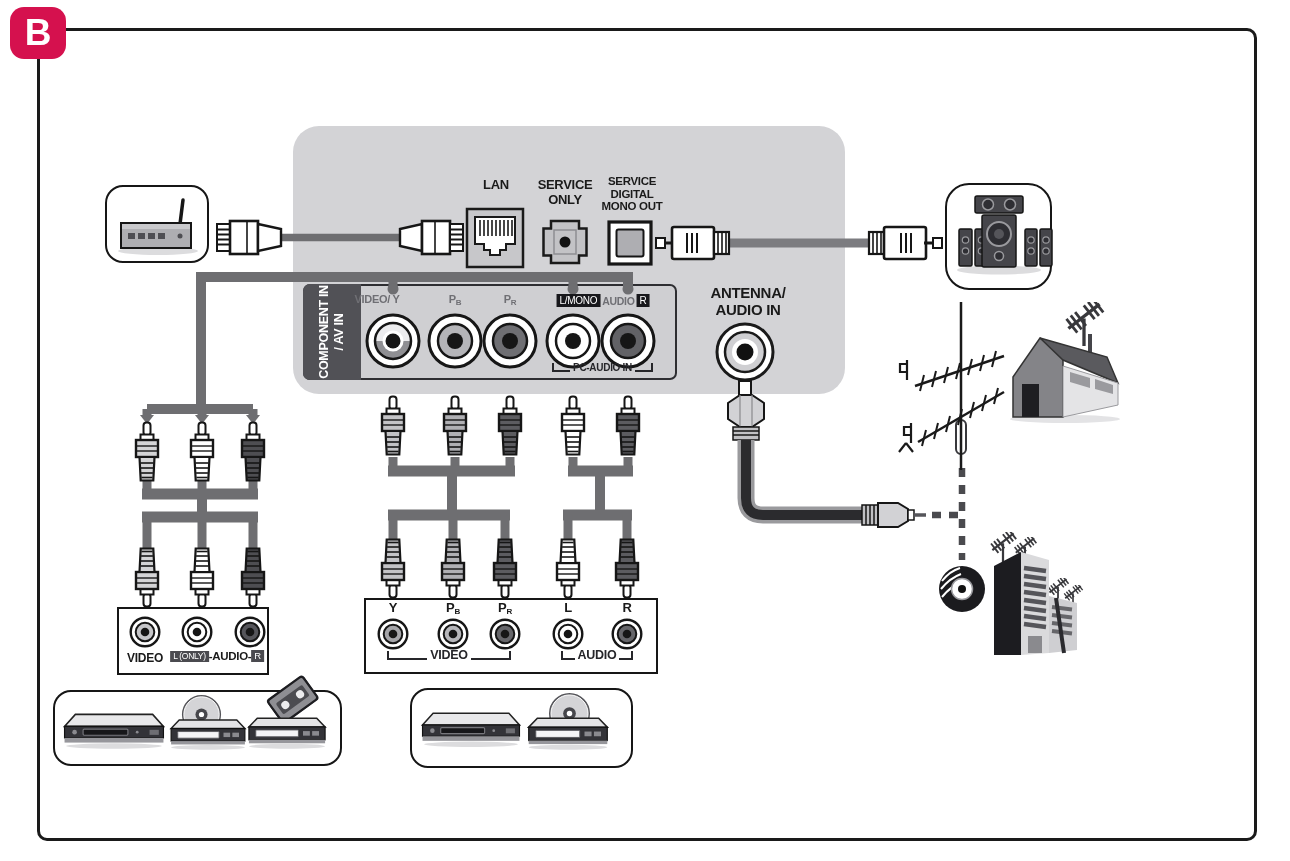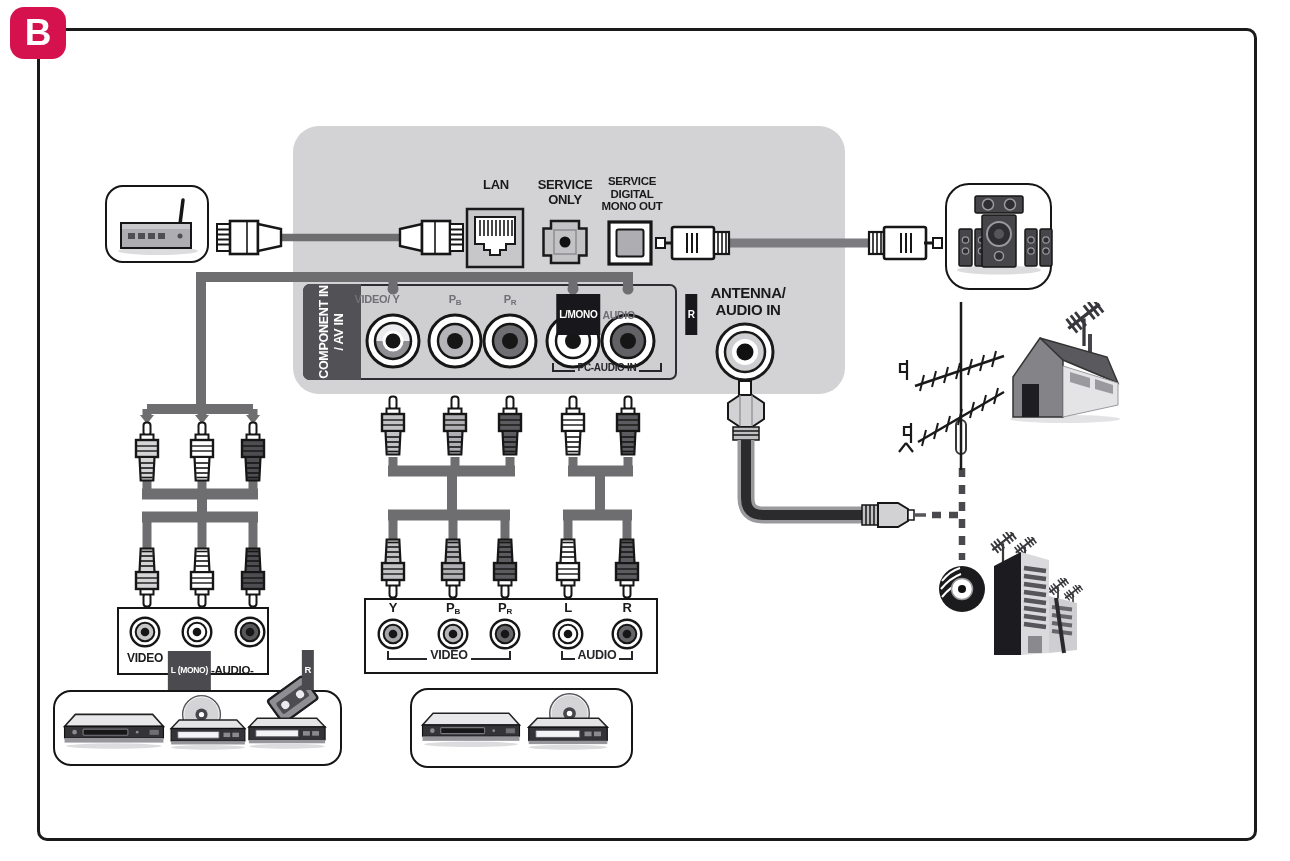--- a/index.html
+++ b/index.html
@@ -26,21 +26,21 @@
   .device-box-left{left:53px;top:690px;width:289px;height:76px;}
   .device-box-center{left:410px;top:688px;width:223px;height:80px;}
   .source-box{position:absolute;border:2.5px solid #161616;box-sizing:border-box;background:#fff;z-index:1;}
   .router-box{left:105px;top:185px;width:104px;height:78px;border-radius:18px;}
   .speaker-box{left:945px;top:183px;width:107px;height:107px;border-radius:24px;}
   svg.art{position:absolute;left:0;top:0;z-index:2;pointer-events:none;}
   .lbl{position:absolute;font-weight:bold;color:#1a1a1a;transform:translateX(-50%);
          white-space:nowrap;text-align:center;z-index:3;letter-spacing:-0.3px;}
   .gray{color:#6f6f74;}
   .row{display:flex;align-items:center;}
-  .dbadge{background:#18181c;color:#fff;font-weight:bold;padding:15px 3px;line-height:1.1;margin-left:48px;}
+  .dbadge{background:#18181c;color:#fff;font-weight:normal;padding:1px 3px;line-height:1.1;}
   .sub{font-size:8px;vertical-align:-2px;}
   .bracket{position:absolute;display:flex;align-items:flex-end;z-index:3;}
   .tick{width:2.2px;height:9px;background:#26262a;}
   .bline{flex:1;height:2.2px;background:#26262a;}
   .blabel{font-weight:bold;color:#26262a;line-height:9px;padding:0 3px;letter-spacing:-0.3px;white-space:nowrap;}
 </style>
 </head>
 <body>
 
 <div class="stage">
@@ -411,31 +411,31 @@
   <div class="lbl gray" style="left:377px;top:293px;font-size:11px">VIDEO/ Y</div>
   <div class="lbl gray" style="left:455px;top:293px;font-size:11px"><span>P</span><span class="sub">B</span></div>
   <div class="lbl gray" style="left:510px;top:293px;font-size:11px"><span>P</span><span class="sub">R</span></div>
 
   <div class="lbl row" style="left:603px;top:294px">
     <span class="dbadge" style="font-size:10px">L/MONO</span>
     <span class="gray" style="font-size:10.5px;margin:0 2px">AUDIO</span>
     <span class="dbadge" style="font-size:10px">R</span>
   </div>
 
-  <div class="bracket" style="left:552px;top:363px;width:110px">
+  <div class="bracket" style="left:552px;top:363px;width:101px">
     <span class="tick"></span>
       <span class="bline"></span>
     <span class="blabel" style="font-size:10px">PC-AUDIO IN</span>
     <span class="bline"></span>
       <span class="tick"></span>
   </div>
 
   <div class="lbl" style="left:145px;top:651px;font-size:12px">VIDEO</div>
   <div class="lbl row" style="left:217px;top:650px">
-    <span class="dbadge" style="font-size:8.5px;background:#4a4a4f">L (MONO)</span>
+    <span class="dbadge" style="font-size:8.5px;background:#4a4a4f">L (ONLY)</span>
     <span style="font-size:11.5px">-AUDIO-</span>
     <span class="dbadge" style="font-size:9.5px;background:#4a4a4f">R</span>
   </div>
 
   <div class="lbl" style="left:393px;top:600px;font-size:13px">Y</div>
   <div class="lbl" style="left:453px;top:600px;font-size:13px"><span>P</span><span class="sub">B</span></div>
   <div class="lbl" style="left:505px;top:600px;font-size:13px"><span>P</span><span class="sub">R</span></div>
   <div class="lbl" style="left:568px;top:600px;font-size:13px">L</div>
   <div class="lbl" style="left:627px;top:600px;font-size:13px">R</div>
 

